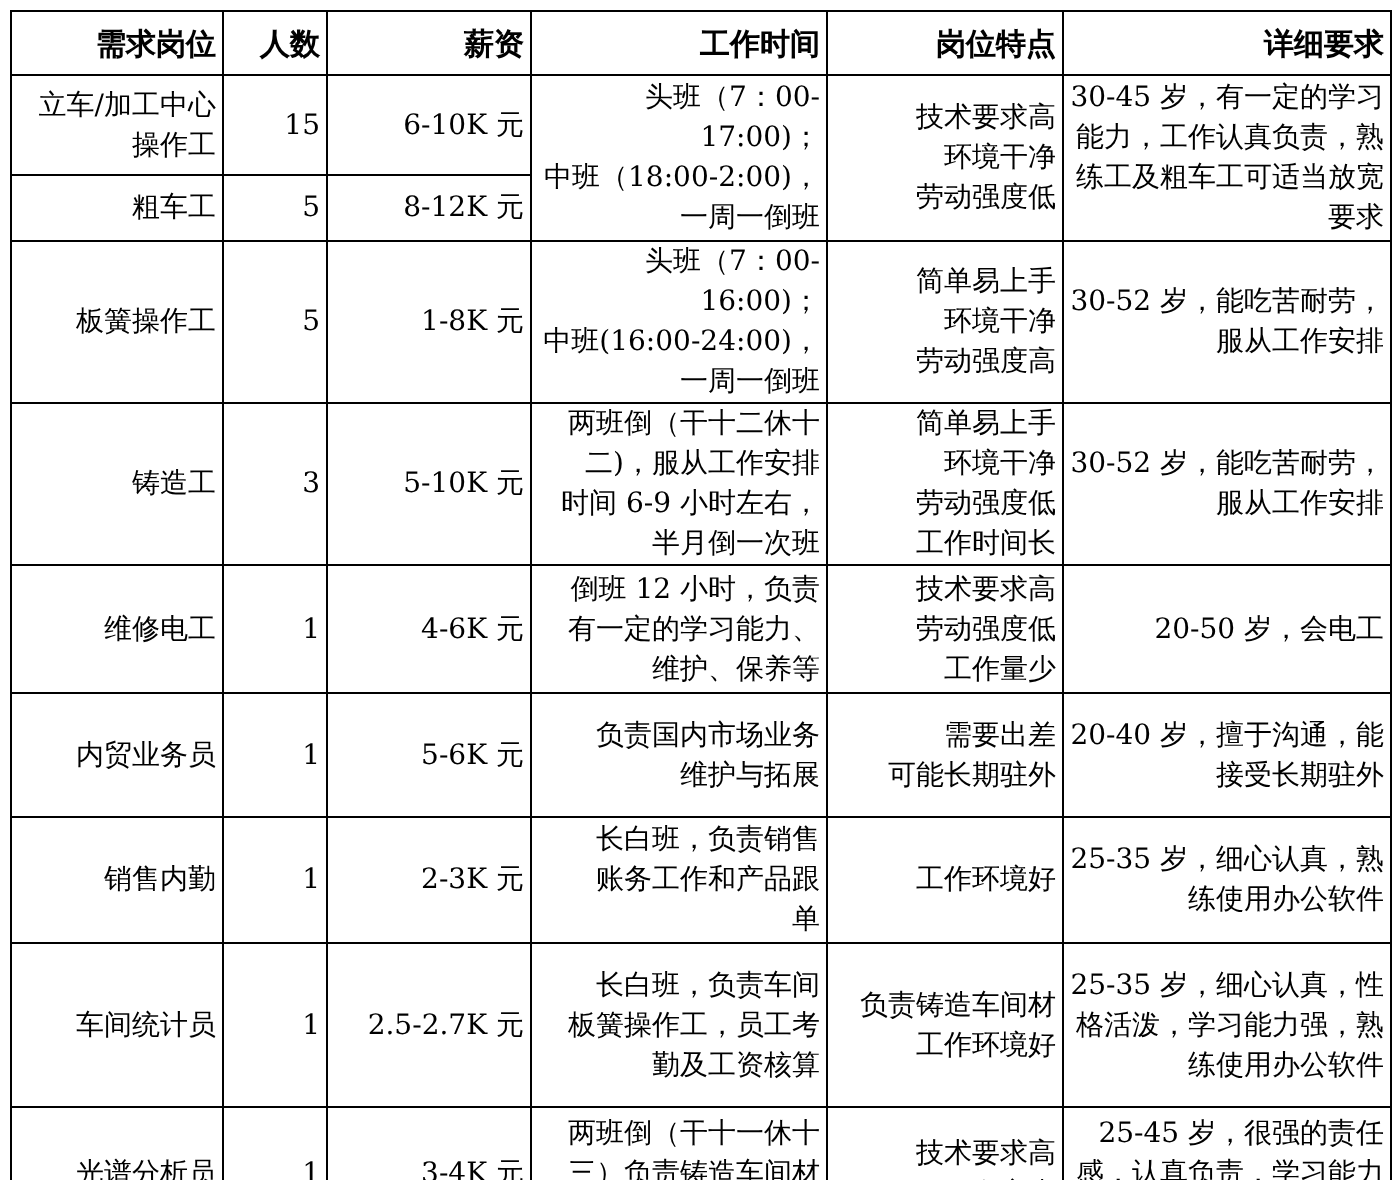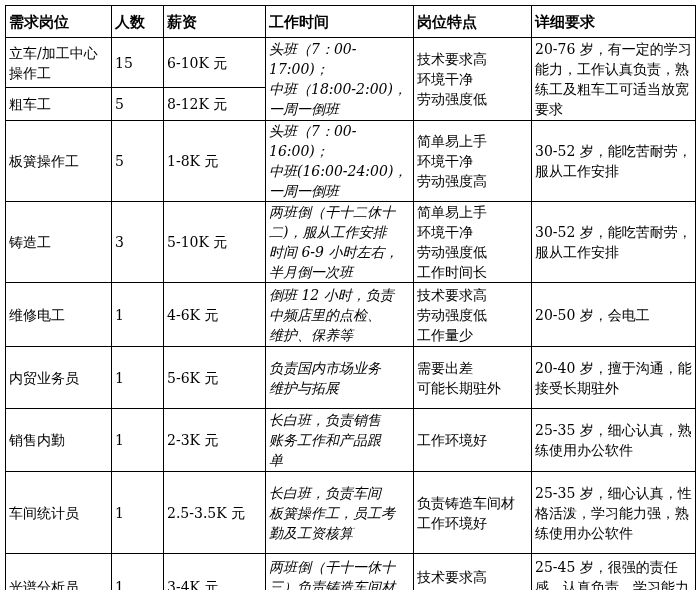--- a/index.html
+++ b/index.html
@@ -1,24 +1,24 @@
 <!DOCTYPE html>
 <html><head>
 <meta charset="utf-8">
 <style>
   html, body { margin: 0; padding: 0; background: #ffffff; }
   body { width: 698px; height: 590px; position: relative; overflow: hidden;
          font-family: "DejaVu Serif", "Liberation Serif", serif; color: #000; }
   table.jobs { position: absolute; left: 5px; top: 5px; border-collapse: collapse;
                table-layout: fixed; width: 690px; }
-  table.jobs td, table.jobs th { border: 1.5px solid #000; text-align: left; vertical-align: middle;
+  table.jobs td, table.jobs th { border: 1.5px solid #000; text-align: right; vertical-align: middle;
                padding: 0 3px; font-size: 14px; line-height: 20px; font-weight: normal; }
   table.jobs th { font-weight: bold; font-size: 15px; font-family: "DejaVu Sans", "Liberation Sans", sans-serif; }
-  td.hours { text-align: left; padding-left: 4px; font-style: italic; }
-  td.hours.center { text-align: left; }
+  td.hours { text-align: left; padding-left: 4px; }
+  td.hours.center { text-align: right; }
   .ln { display: block; }
 </style>
 </head>
 <body>
 
 <table class="jobs">
   <colgroup>
     <col style="width:106px">
       <col style="width:52px">
       <col style="width:102px">
@@ -45,21 +45,21 @@
       <td class="hours" rowspan="2">
         <span class="ln">头班（7：00-17:00)；</span>
         <span class="ln">中班（18:00-2:00)，</span>
         <span class="ln">一周一倒班</span>
       </td>
       <td rowspan="2">
         <span class="ln">技术要求高</span>
         <span class="ln">环境干净</span>
         <span class="ln">劳动强度低</span>
       </td>
-      <td rowspan="2">20-76 岁，有一定的学习能力，工作认真负责，熟练工及粗车工可适当放宽要求</td>
+      <td rowspan="2">30-45 岁，有一定的学习能力，工作认真负责，熟练工及粗车工可适当放宽要求</td>
     </tr>
 
     <tr style="height:33px">
       <td>粗车工</td>
       <td>5</td>
       <td>8-12K 元</td>
     </tr>
 
     <tr style="height:65px">
       <td>板簧操作工</td>
@@ -96,21 +96,21 @@
       </td>
       <td>30-52 岁，能吃苦耐劳，服从工作安排</td>
     </tr>
 
     <tr style="height:64px">
       <td>维修电工</td>
       <td>1</td>
       <td>4-6K 元</td>
       <td class="hours center">
         <span class="ln">倒班 12 小时，负责</span>
-        <span class="ln">中频店里的点检、</span>
+        <span class="ln">有一定的学习能力、</span>
         <span class="ln">维护、保养等</span>
       </td>
       <td>
         <span class="ln">技术要求高</span>
         <span class="ln">劳动强度低</span>
         <span class="ln">工作量少</span>
       </td>
       <td>20-50 岁，会电工</td>
     </tr>
 
@@ -140,21 +140,21 @@
       </td>
       <td>
         <span class="ln">工作环境好</span>
       </td>
       <td>25-35 岁，细心认真，熟练使用办公软件</td>
     </tr>
 
     <tr style="height:82px">
       <td>车间统计员</td>
       <td>1</td>
-      <td>2.5-3.5K 元</td>
+      <td>2.5-2.7K 元</td>
       <td class="hours center">
         <span class="ln">长白班，负责车间</span>
         <span class="ln">板簧操作工，员工考</span>
         <span class="ln">勤及工资核算</span>
       </td>
       <td>
         <span class="ln">负责铸造车间材</span>
         <span class="ln">工作环境好</span>
       </td>
       <td>25-35 岁，细心认真，性格活泼，学习能力强，熟练使用办公软件</td>

